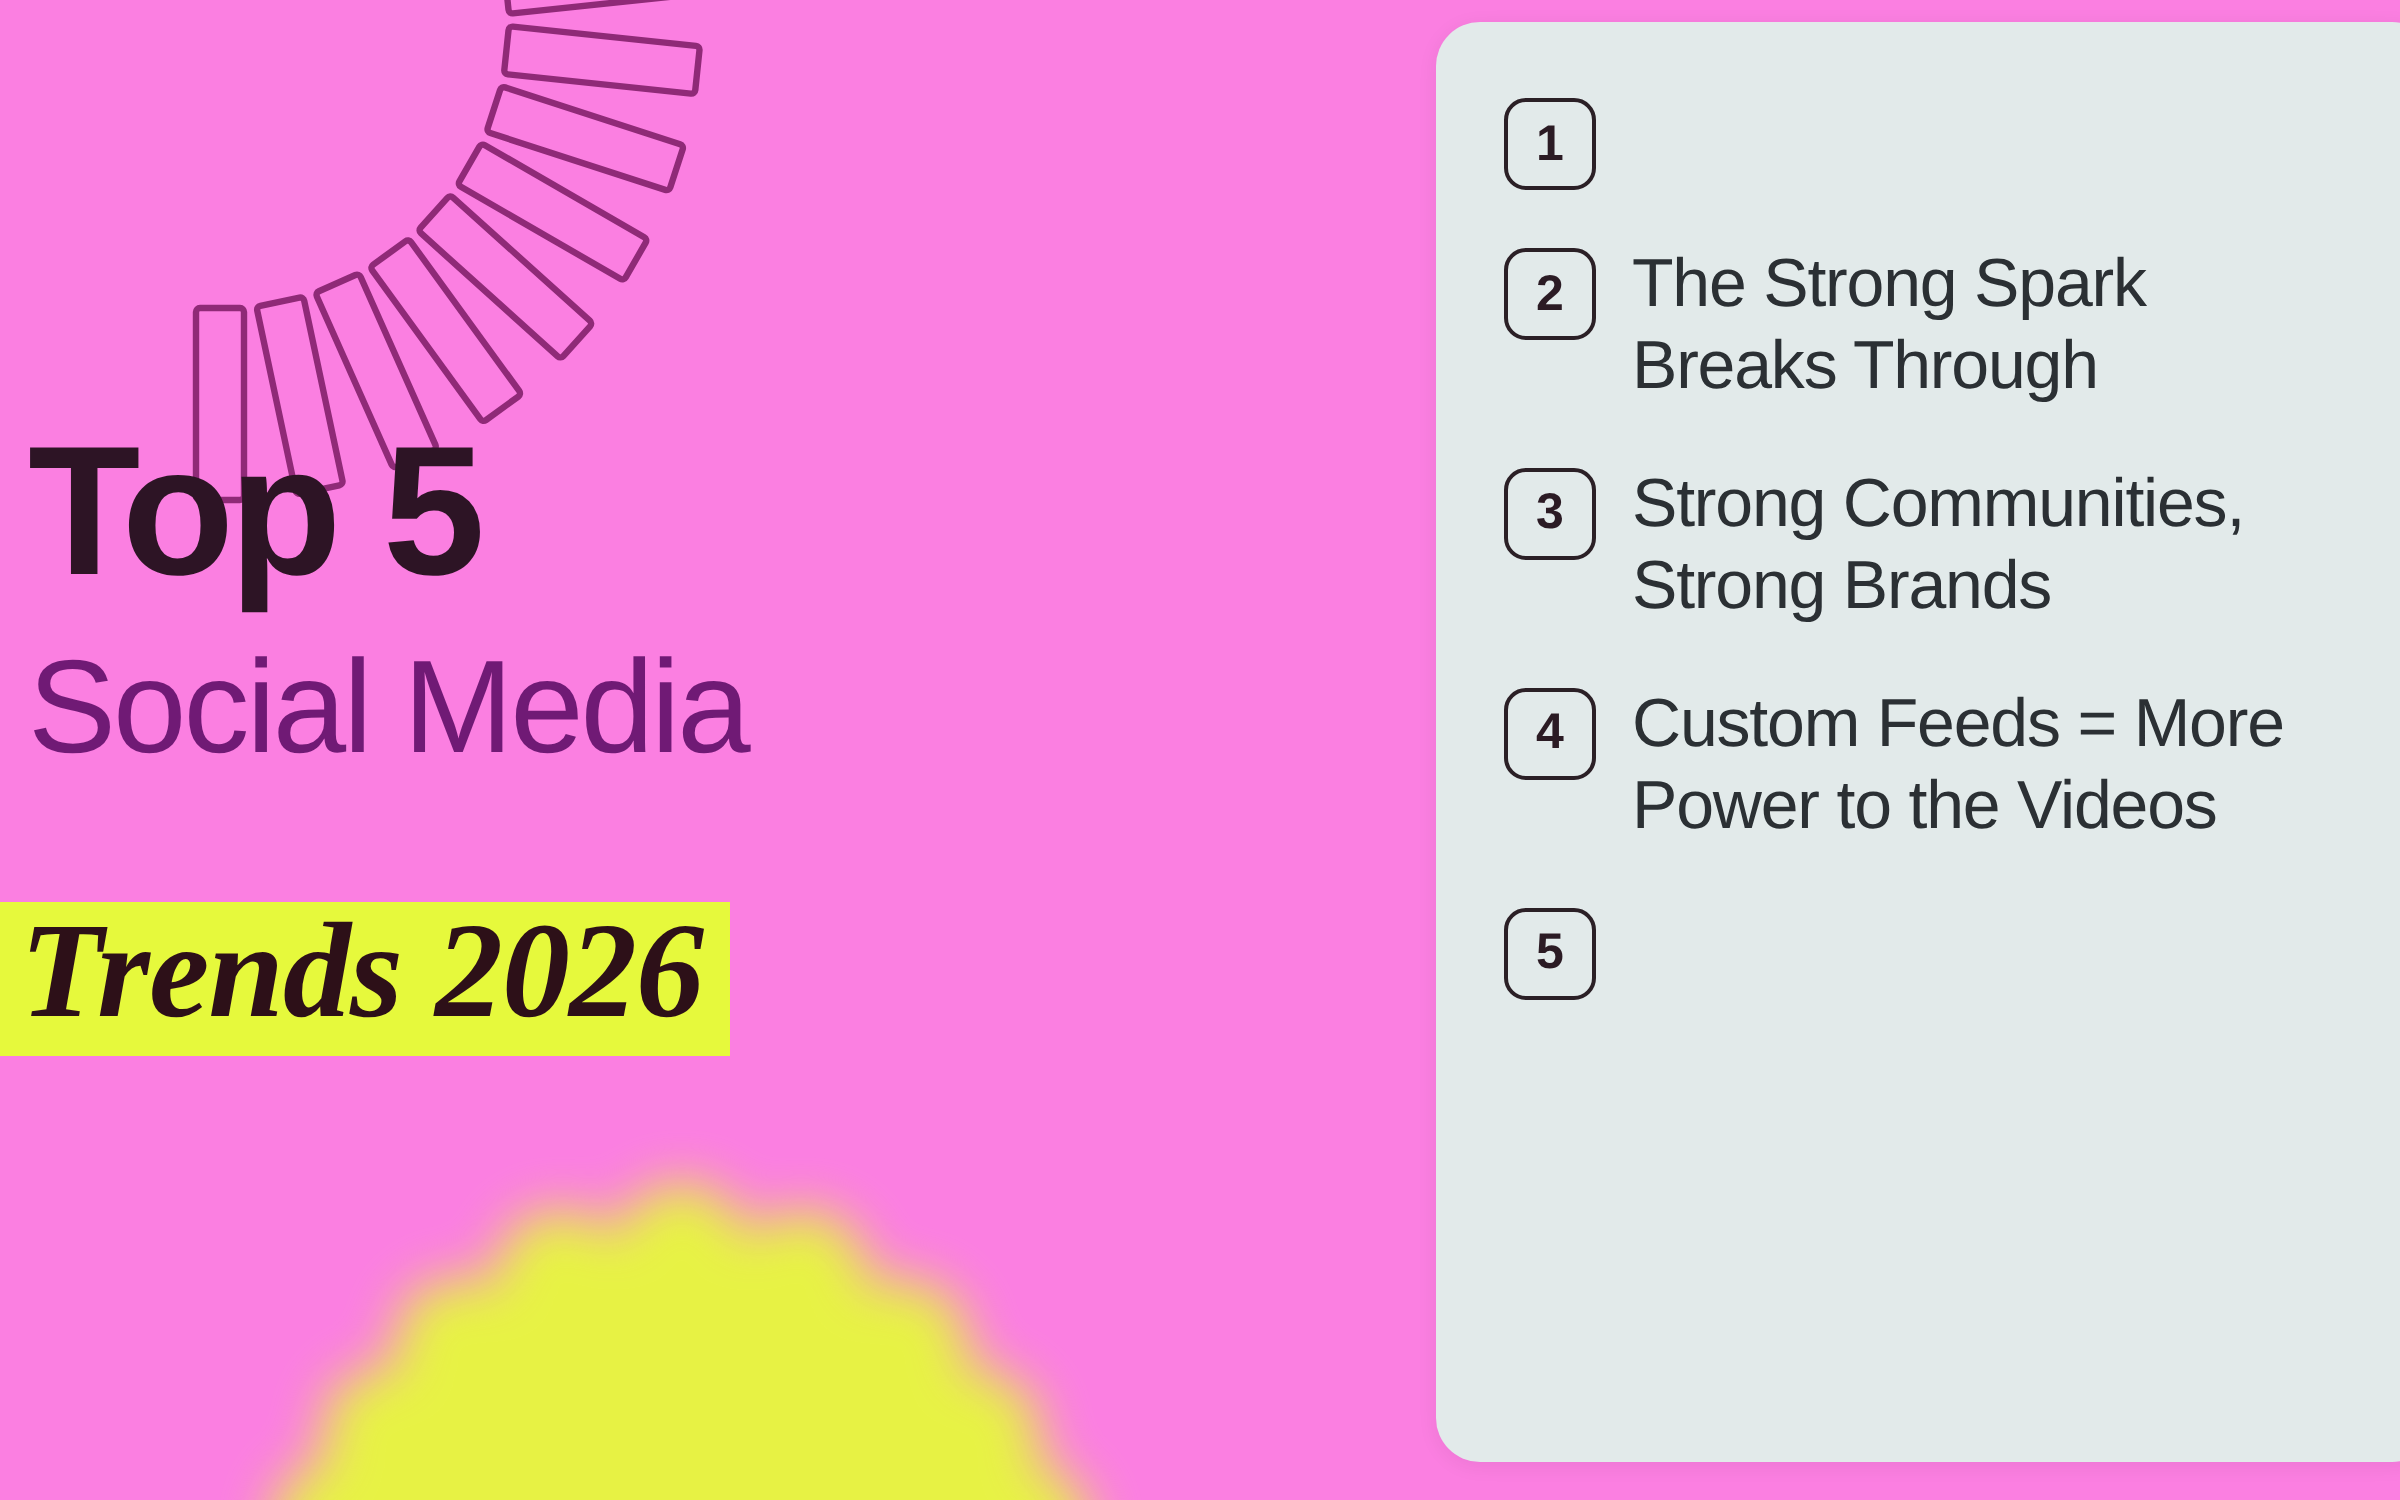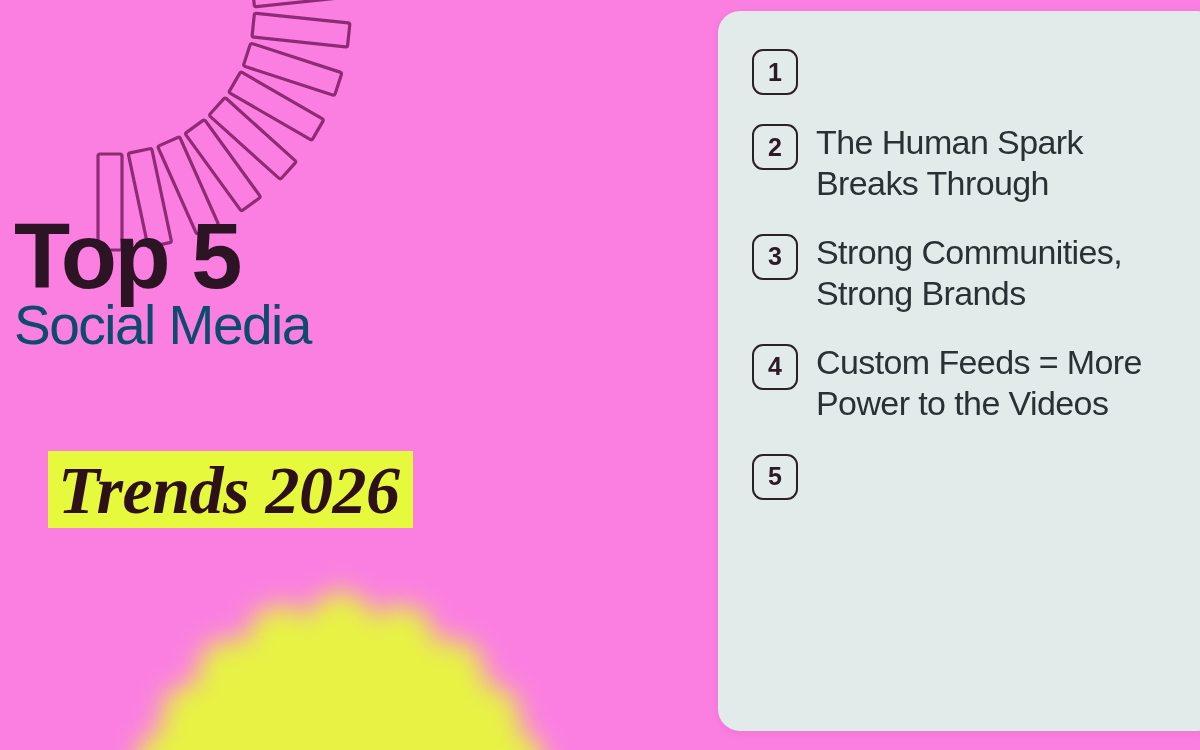--- a/index.html
+++ b/index.html
@@ -54,37 +54,37 @@
   }
   .headline-top5 {
     font-size:92px;
     font-weight:800;
     line-height:0.92;
     letter-spacing:-2.5px;
     color:#2d1425;
     white-space:nowrap;
   }
   .headline-sub {
-    font-size:55px;
+    margin-top:22px;
+    font-size:66px;
     font-weight:300;
     line-height:0.98;
     letter-spacing:-1.5px;
-    color:#0c4a6e;
+    color:#701a75;
     white-space:nowrap;
   }
   .highlight-wrap {
     position:absolute;
     left:0px;
     top:451px;
     height:77px;
     background:#e6f93c;
     padding:0 14px 0 10px;
     display:flex;
-    align-items:center;
-    margin-left:48px;
+    align-items:flex-start;
   }
   .highlight-text {
     font-family:"Liberation Serif", serif;
     font-style:italic;
     font-weight:700;
     font-size:68px;
     line-height:1;
     letter-spacing:-0.5px;
     color:#2d1018;
     white-space:nowrap;
@@ -251,21 +251,21 @@
 
 
   <div class="trend-panel">
 
     <div class="trend-item">
       <div class="trend-badge">1</div>
     </div>
 
     <div class="trend-item">
       <div class="trend-badge">2</div>
-      <div class="trend-text">The Human Spark
+      <div class="trend-text">The Strong Spark
 Breaks Through</div>
     </div>
 
     <div class="trend-item">
       <div class="trend-badge">3</div>
       <div class="trend-text">Strong Communities,
 Strong Brands</div>
     </div>
 
     <div class="trend-item">

